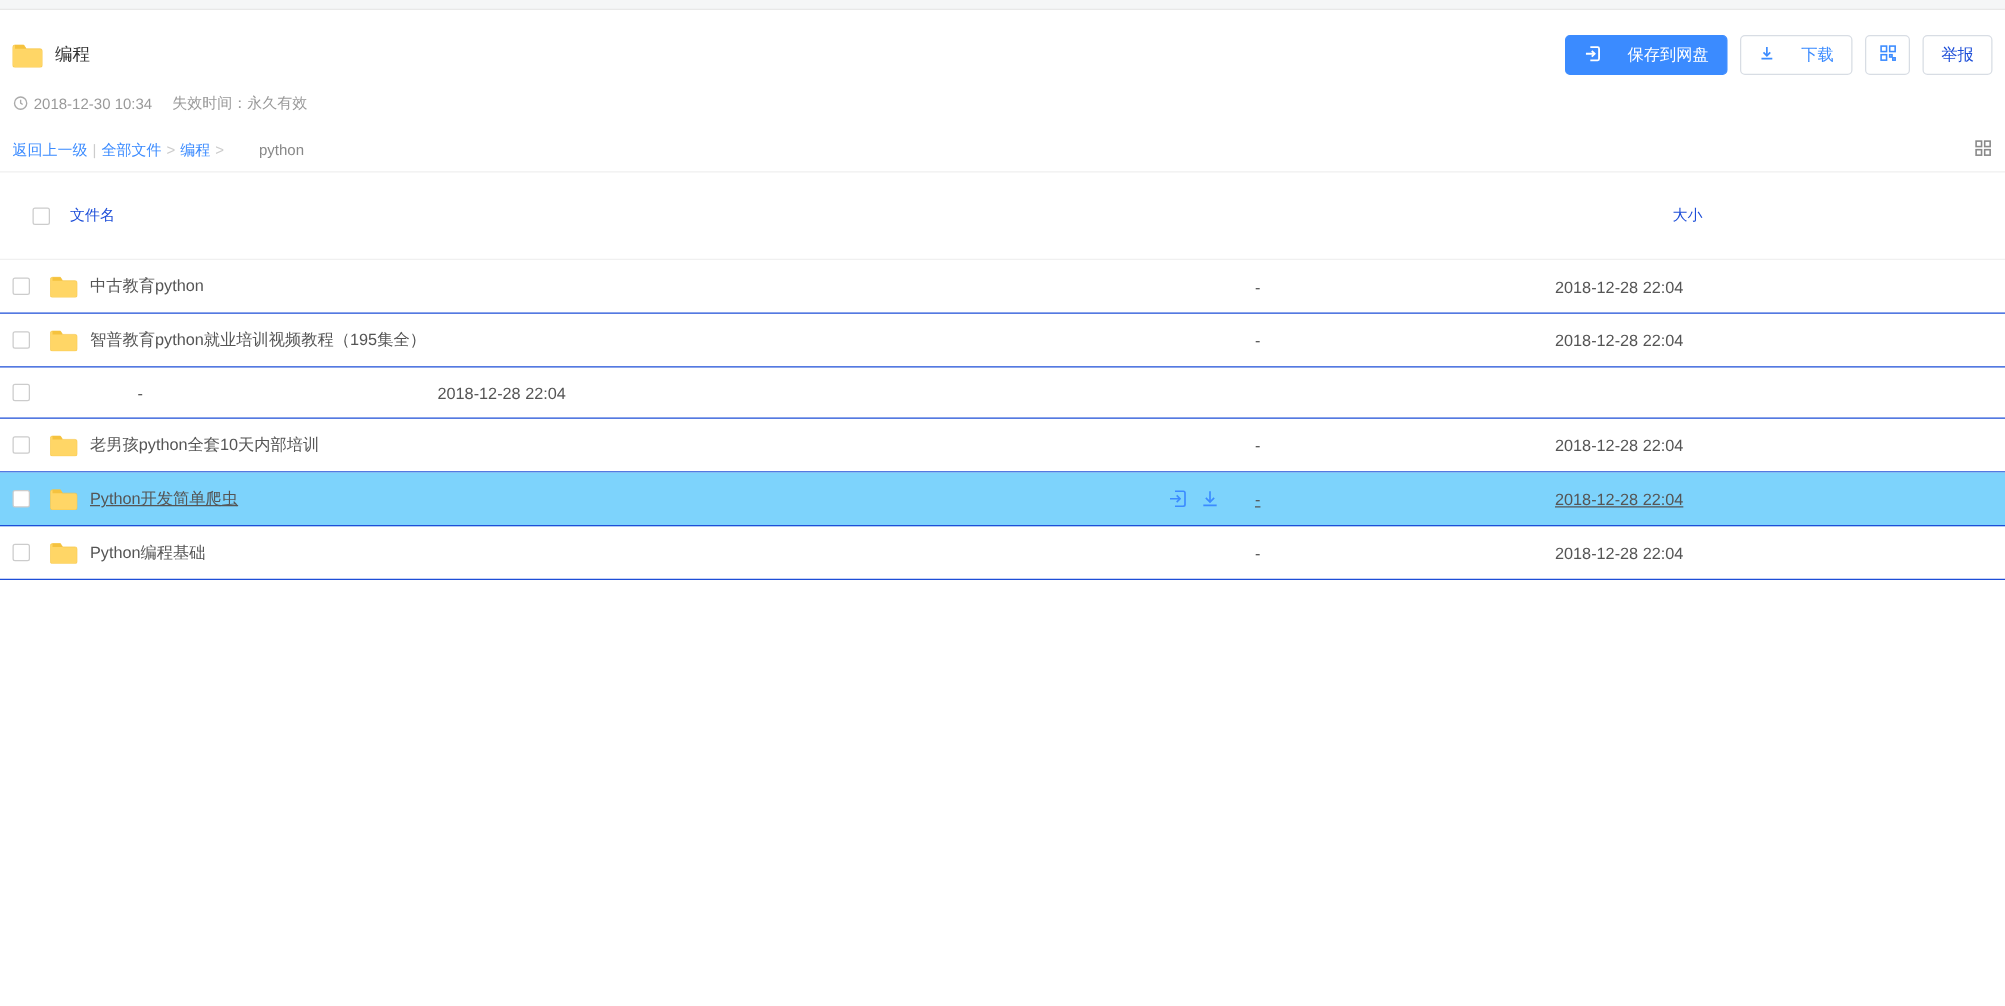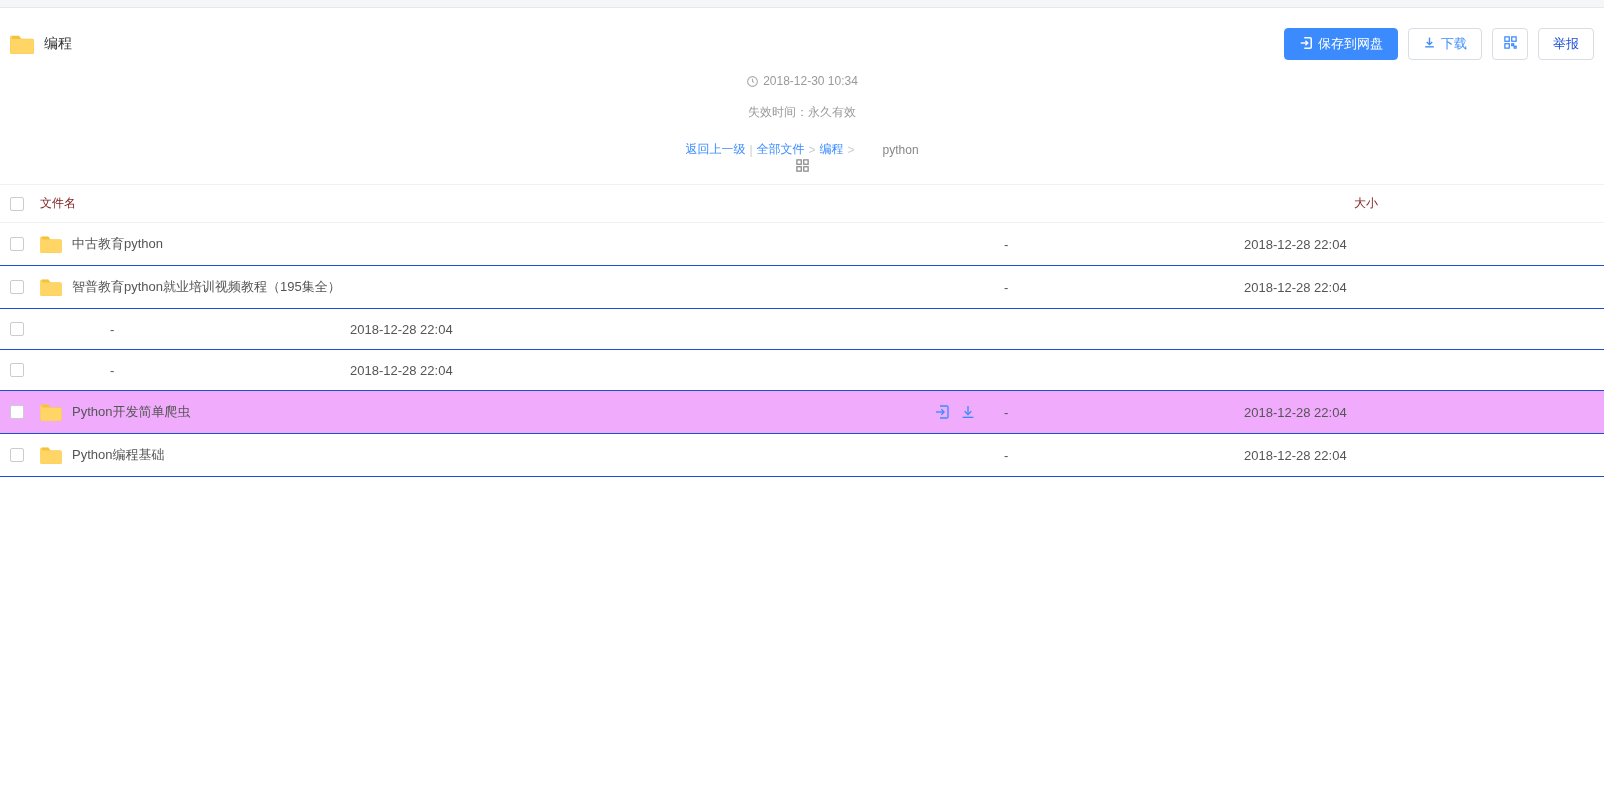--- a/index.html
+++ b/index.html
@@ -40,21 +40,21 @@
     }
     .header-actions {
       display: flex;
       align-items: center;
       gap: 10px;
     }
     .btn {
       display: inline-flex;
       align-items: center;
       justify-content: center;
-      gap: 5px;
+      gap: 21px;
       height: 32px;
       padding: 0 14px;
       border-radius: 4px;
       font-size: 13px;
       cursor: pointer;
       border: 1px solid #d8dde4;
       background: #fff;
       color: #3b8bff;
     }
     .btn-primary {
@@ -70,38 +70,36 @@
       color: #1d4ed8;
       border: 1px solid #d8dde4;
     }
     .meta-row {
       display: flex;
       align-items: center;
       gap: 16px;
       padding: 4px 10px 12px 10px;
       color: #999;
       font-size: 12px;
-      flex-direction: column;
     }
     .clock-icon {
       display: inline-flex;
       align-items: center;
       margin-right: 4px;
     }
     .meta-item {
       display: flex;
       align-items: center;
     }
     .breadcrumb-row {
       display: flex;
       align-items: center;
       justify-content: space-between;
       padding: 8px 10px;
       font-size: 12px;
-      flex-direction: column;
     }
     .breadcrumb {
       display: flex;
       align-items: center;
       gap: 4px;
     }
     .breadcrumb a {
       color: #3b8bff;
       text-decoration: none;
       cursor: pointer;
@@ -116,24 +114,24 @@
     .view-toggle {
       color: #666;
       cursor: pointer;
     }
     .table {
       width: 100%;
     }
     .table-header {
       display: flex;
       align-items: center;
-      padding: 10px;
+      padding: 26px;
       border-top: 1px solid #f0f0f0;
       border-bottom: 1px solid #f0f0f0;
-      color: #7f1d1d;
+      color: #1d4ed8;
       font-size: 12px;
     }
     .col-check {
       width: 30px;
       display: flex;
       align-items: center;
     }
     .col-name {
       flex: 1;
       display: flex;
@@ -156,21 +154,22 @@
     }
     .table-row {
       display: flex;
       align-items: center;
       padding: 12px 10px;
       border-bottom: 1px solid #1d4ed8;
       color: #555;
       font-size: 13px;
     }
     .table-row.hover {
-      background: #f0abfc;
+      background: #7dd3fc;
+      text-decoration: underline;
     }
     .table-row .col-actions {
       visibility: hidden;
     }
     .table-row.hover .col-actions {
       visibility: visible;
     }
     .checkbox {
       width: 14px;
       height: 14px;
@@ -369,20 +368,27 @@
 </svg>
           </span>
     </div>
     <div class="col-size">-</div>
     <div class="col-date">2018-12-28 22:04</div>
   </div>
       <div class="table-row">
     <div class="col-check">
       <div class="checkbox"></div>
     </div>
+    <div class="col-name">
+      <span class="folder-icon-small"><svg viewBox="0 0 24 20" width="22" height="18">
+  <path d="M2 2 h7 l2 3 h11 a2 2 0 0 1 2 2 v11 a2 2 0 0 1 -2 2 h-20 a2 2 0 0 1 -2 -2 v-14 a2 2 0 0 1 2 -2 z" fill="#ffd666" stroke="#f5c23e" stroke-width="0.5"></path>
+  <path d="M2 2 h7 l2 3 h-9 z" fill="#f5c23e"></path>
+</svg></span>
+      <span class="file-name">老男孩python全套10天内部培训</span>
+    </div>
     <div class="col-actions">
       <span class="action-icon">
             <svg width="16" height="16" viewBox="0 0 24 24" fill="none" stroke="#3b8bff" stroke-width="2">
   <path d="M9 3 h10 a2 2 0 0 1 2 2 v14 a2 2 0 0 1 -2 2 h-10"></path>
   <path d="M3 12 h12"></path>
               <path d="M11 8 l4 4 l-4 4"></path>
 </svg>
           </span>
       <span class="action-icon">
             <svg width="16" height="16" viewBox="0 0 24 24" fill="none" stroke="#3b8bff" stroke-width="2">

